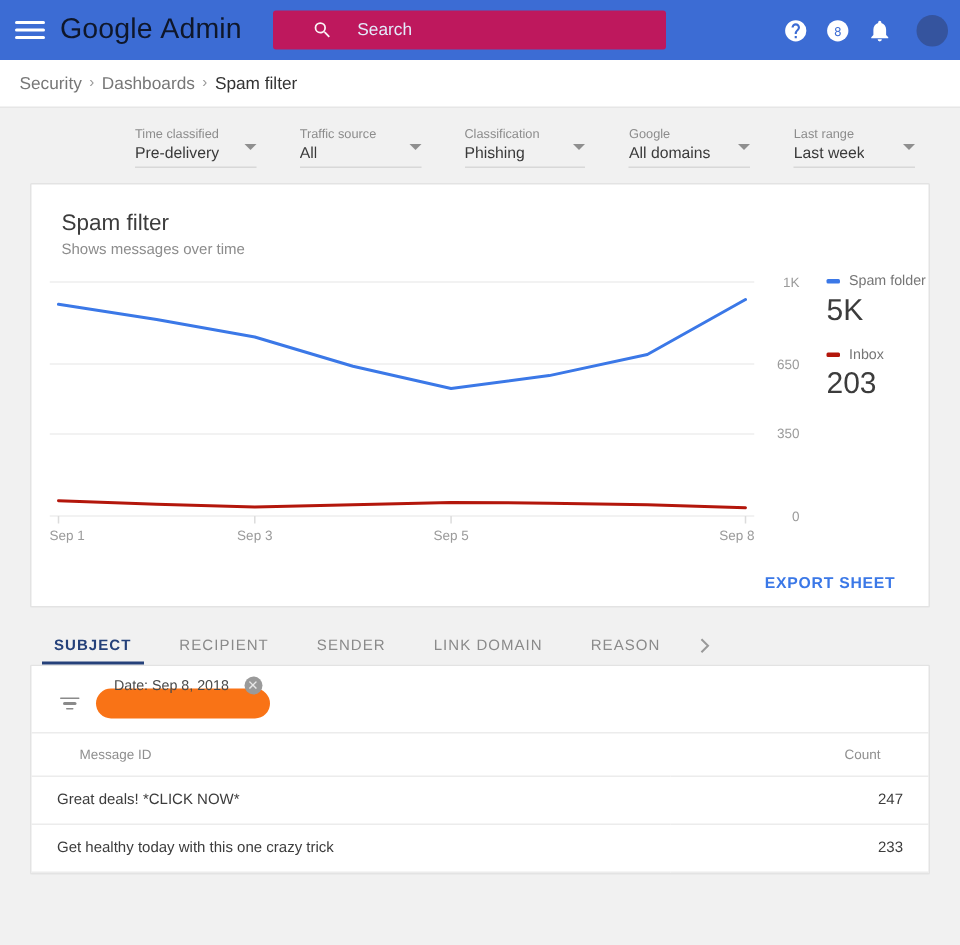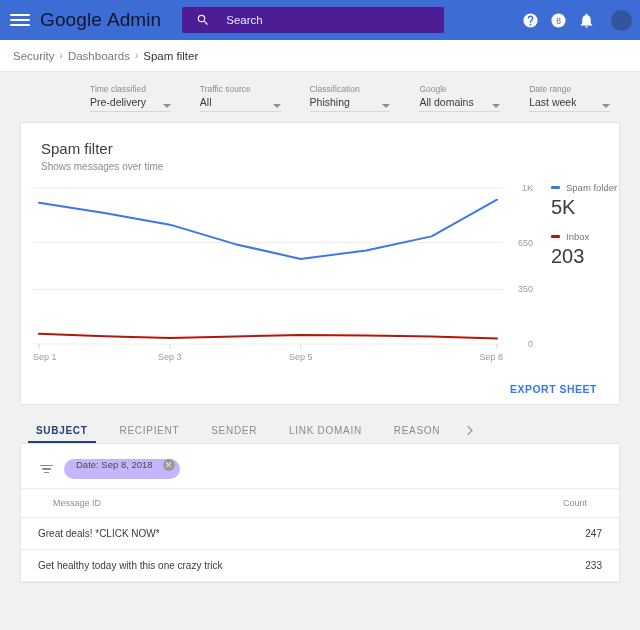--- a/index.html
+++ b/index.html
@@ -33,24 +33,24 @@
     display: flex; align-items: center;
     font-size: 19px; color: #0f172a; letter-spacing: 0.1px;
     white-space: nowrap; cursor: pointer;
   }
   .brand .g-logo { font-weight: 400; }
   .brand .g-admin { margin-left: 5px; font-weight: 400; }
 
   .searchbox {
     margin-left: 21px;
     width: 262px; height: 26px;
-    background: #4c1d95;
+    background: #be185d;
     border-radius: 2px;
     display: flex; align-items: center;
-    padding: 0 14px;
+    padding: 0 26px;
     cursor: text;
   }
   .searchbox .sicon { width: 14px; height: 14px; flex: 0 0 auto; opacity: .95; }
   .searchbox input {
     border: 0; outline: 0; background: transparent;
     color: #fff; font-size: 11.5px;
     font-family: "Liberation Sans", sans-serif;
     margin-left: 16px; width: 100%;
   }
   .searchbox input::placeholder { color: #e3ebfb; opacity: 1; }
@@ -95,21 +95,21 @@
     padding: 12px 18px 10px 90px;
     gap: 17px;
   }
   .filter {
     width: 98px;
     margin-right: 12px;
     cursor: pointer;
   }
   .filter-label { font-size: 8.5px; color: #8c8c8c; margin-bottom: 2px; }
   .filter-value-row {
-    display: flex; align-items: flex-end; justify-content: space-between;
+    display: flex; align-items: flex-start; justify-content: space-between;
     border-bottom: 1px solid #d8d8d8;
     padding-bottom: 3px;
   }
   .filter-value { font-size: 10.5px; color: #3a3a3a; white-space: nowrap; overflow: hidden; }
   .caret {
     width: 0; height: 0;
     border-left: 4px solid transparent;
     border-right: 4px solid transparent;
     border-top: 4px solid #8f8f8f;
     flex: 0 0 auto; margin-left: 6px;
@@ -218,23 +218,23 @@
   .filter-icon {
     width: 16px; height: 14px; margin-right: 10px;
     display: flex; flex-direction: column; align-items: center;
     justify-content: center; gap: 2px; cursor: pointer;
   }
   .filter-icon i { display: block; background: #8a8a8a; height: 1.6px; border-radius: 1px; }
   .filter-icon i:nth-child(1) { width: 13px; }
   .filter-icon i:nth-child(2) { width: 9px; }
   .filter-icon i:nth-child(3) { width: 5px; }
   .chip {
-    display: flex; align-items: flex-start;
-    background: #c4b5fd; border-radius: 11px;
-    height: 20px; padding: 0 5px 5px 12px;
+    display: flex; align-items: flex-end;
+    background: #f97316; border-radius: 11px;
+    height: 20px; padding: 0 5px 16px 12px;
     font-size: 9.5px; color: #4a4a4a;
     cursor: pointer;
   }
   .chip-x {
     width: 12px; height: 12px; border-radius: 50%;
     background: #9a9a9a; color: #e8e8e8;
     display: flex; align-items: center; justify-content: center;
     font-size: 9px; line-height: 1; margin-left: 10px;
     cursor: pointer;
   }
@@ -327,21 +327,21 @@
       </div>
     </div>
     <div class="filter">
       <div class="filter-label">Google</div>
       <div class="filter-value-row">
         <span class="filter-value">All domains</span>
         <span class="caret"></span>
       </div>
     </div>
     <div class="filter">
-      <div class="filter-label">Date range</div>
+      <div class="filter-label">Last range</div>
       <div class="filter-value-row">
         <span class="filter-value">Last week</span>
         <span class="caret"></span>
       </div>
     </div>
   </div>
 
   <div class="card card-chart">
     <div class="card-head">
       <div class="card-title">Spam filter</div>

